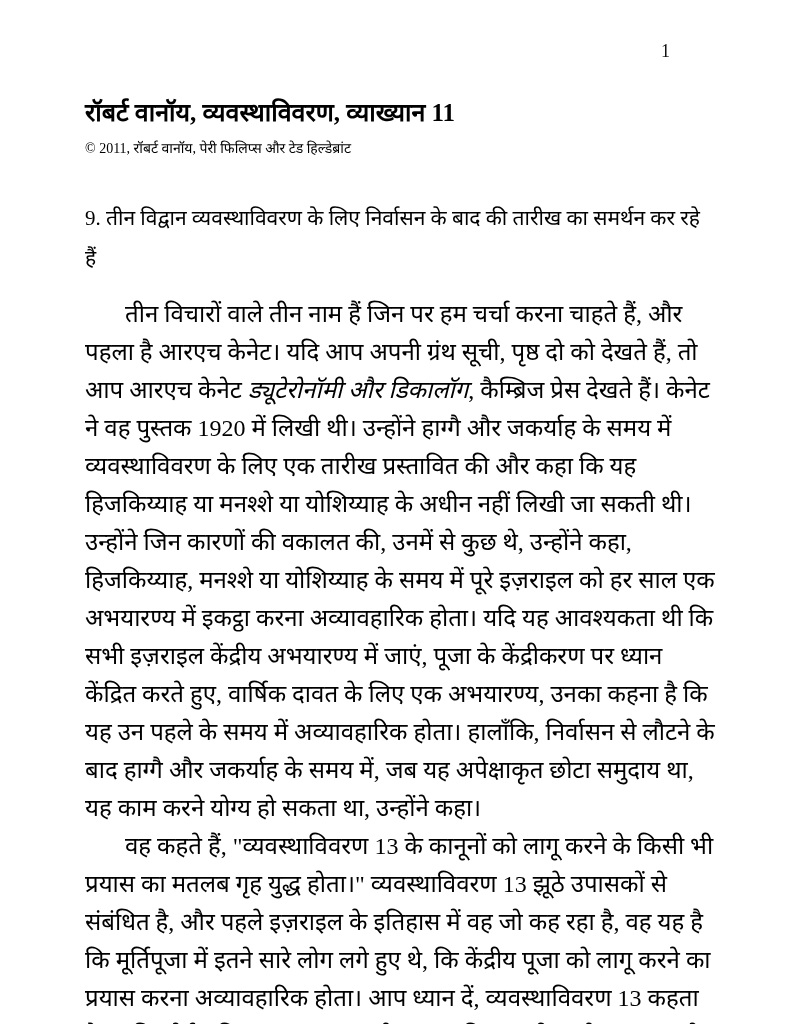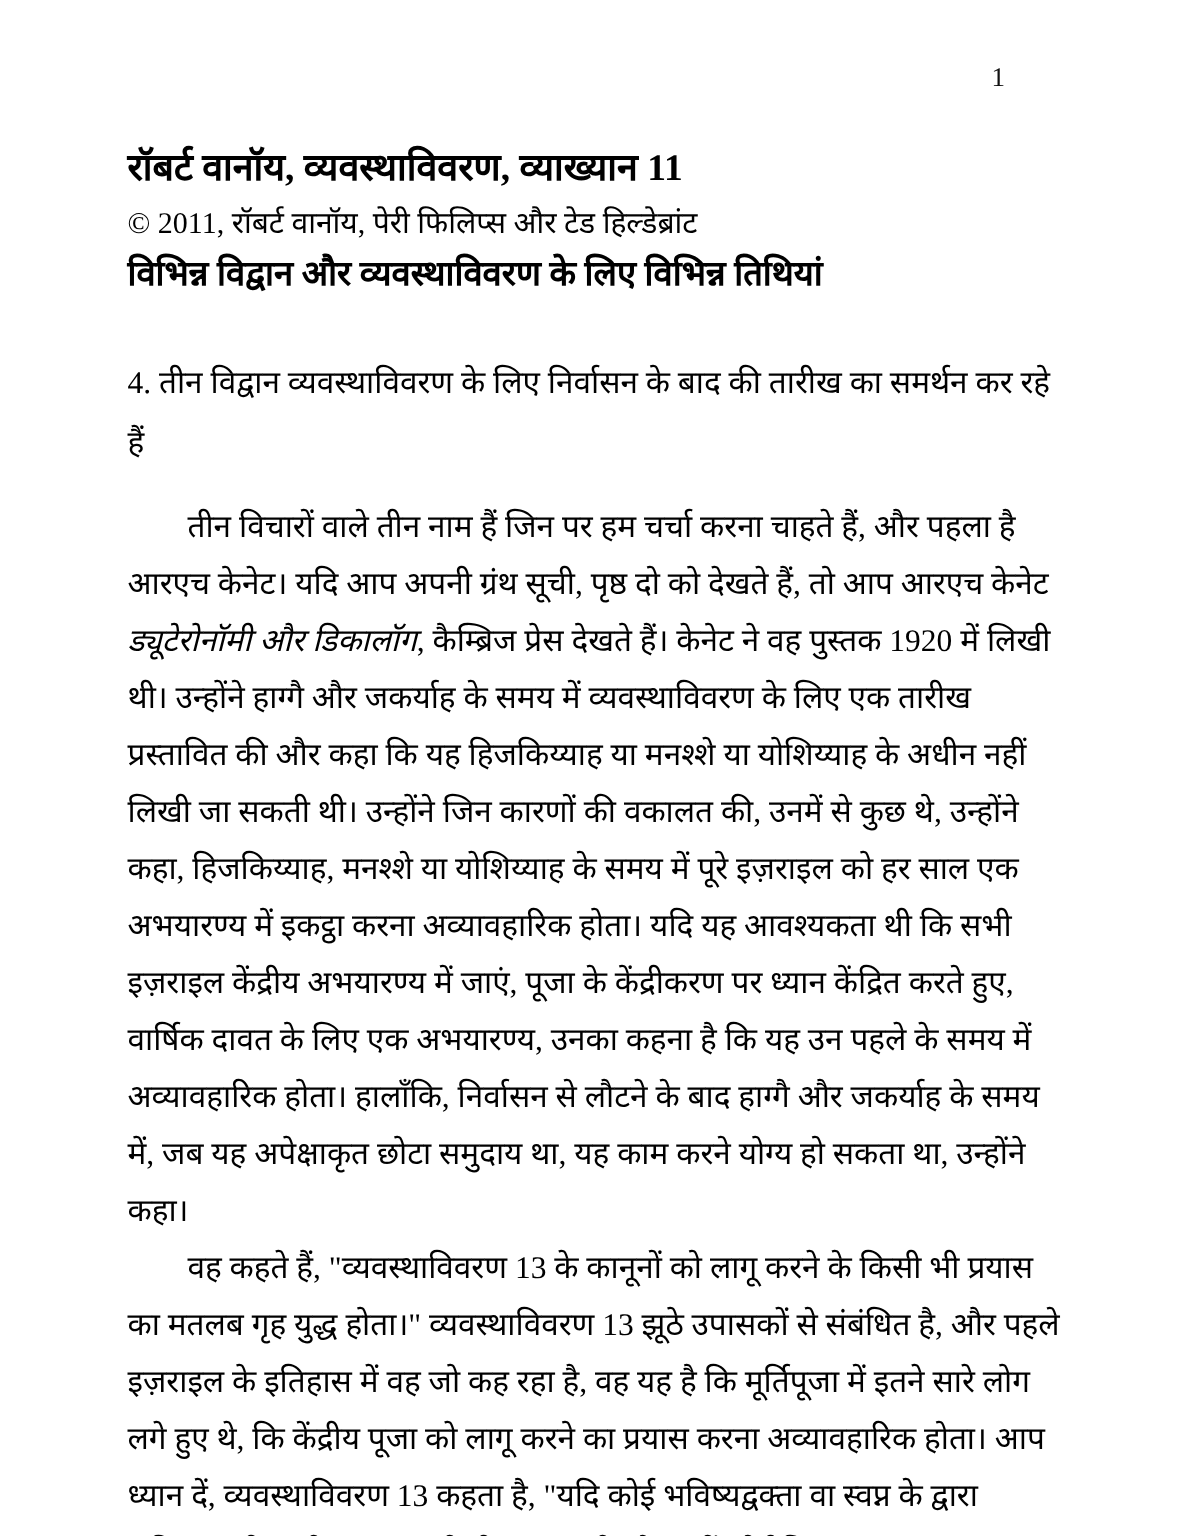--- a/index.html
+++ b/index.html
@@ -30,38 +30,38 @@
     top: 98px;
     width: 630px;
   }
   .doc-title {
     font-size: 25px;
     font-weight: bold;
     line-height: 30px;
     margin: 0 0 9px 0;
   }
   .copyright {
-    font-size: 20px;
+    font-size: 14px;
     line-height: 24px;
     margin: 0 0 7px 0;
   }
   .doc-subtitle {
     font-size: 23px;
     font-weight: bold;
     line-height: 30px;
     margin: 0;
   }
   .section-heading {
     margin-top: 37px;
     font-size: 21px;
     line-height: 40px;
     font-weight: normal;
   }
   .para {
-    font-size: 21px;
+    font-size: 24px;
     line-height: 38px;
     margin: 0;
     text-indent: 40px;
     text-align: left;
   }
   .para.first {
     margin-top: 17px;
   }
   .book-title {
     font-style: italic;
@@ -73,24 +73,23 @@
 <div class="page">
 
   <div class="page-number">1</div>
 
   <div class="content">
 
     <h1 class="doc-title">रॉबर्ट वानॉय, व्यवस्थाविवरण, व्याख्यान 11</h1>
 
     <div class="copyright">© 2011, रॉबर्ट वानॉय, पेरी फिलिप्स और टेड हिल्डेब्रांट</div>
 
-    <h2 class="doc-subtitle">विभिन्न विद्वान और व्यवस्थाविवरण के लिए विभिन्न तिथियां</h2>
 
     <div class="section-heading">
-      <div>4. तीन विद्वान व्यवस्थाविवरण के लिए निर्वासन के बाद की तारीख का समर्थन कर रहे हैं</div>
+      <div>9. तीन विद्वान व्यवस्थाविवरण के लिए निर्वासन के बाद की तारीख का समर्थन कर रहे हैं</div>
     </div>
 
     <p class="para first"><span>तीन विचारों वाले तीन नाम हैं जिन पर हम चर्चा करना चाहते हैं, और पहला है आरएच केनेट। यदि आप अपनी ग्रंथ सूची, पृष्ठ दो को देखते हैं, तो आप आरएच केनेट </span><span class="book-title">ड्यूटेरोनॉमी और डिकालॉग</span><span>, कैम्ब्रिज प्रेस देखते हैं। केनेट ने वह पुस्तक 1920 में लिखी थी। उन्होंने हाग्गै और जकर्याह के समय में व्यवस्थाविवरण के लिए एक तारीख प्रस्तावित की और कहा कि यह हिजकिय्याह या मनश्शे या योशिय्याह के अधीन नहीं लिखी जा सकती थी। उन्होंने जिन कारणों की वकालत की, उनमें से कुछ थे, उन्होंने कहा, हिजकिय्याह, मनश्शे या योशिय्याह के समय में पूरे इज़राइल को हर साल एक अभयारण्य में इकट्ठा करना अव्यावहारिक होता। यदि यह आवश्यकता थी कि सभी इज़राइल केंद्रीय अभयारण्य में जाएं, पूजा के केंद्रीकरण पर ध्यान केंद्रित करते हुए, वार्षिक दावत के लिए एक अभयारण्य, उनका कहना है कि यह उन पहले के समय में अव्यावहारिक होता। हालाँकि, निर्वासन से लौटने के बाद हाग्गै और जकर्याह के समय में, जब यह अपेक्षाकृत छोटा समुदाय था, यह काम करने योग्य हो सकता था, उन्होंने कहा।</span></p>
 
     <p class="para">वह कहते हैं, "व्यवस्थाविवरण 13 के कानूनों को लागू करने के किसी भी प्रयास का मतलब गृह युद्ध होता।" व्यवस्थाविवरण 13 झूठे उपासकों से संबंधित है, और पहले इज़राइल के इतिहास में वह जो कह रहा है, वह यह है कि मूर्तिपूजा में इतने सारे लोग लगे हुए थे, कि केंद्रीय पूजा को लागू करने का प्रयास करना अव्यावहारिक होता। आप ध्यान दें, व्यवस्थाविवरण 13 कहता है, "यदि कोई भविष्यद्वक्ता वा स्वप्न के द्वारा भविष्यवाणी करने वाला तुम्हारे बीच प्रकट हो और तुम्हें कोई चिन्ह या चमत्कार बताए, और जिस चिन्ह या</p>
 
   </div>
 </div>
 
 </body></html>

